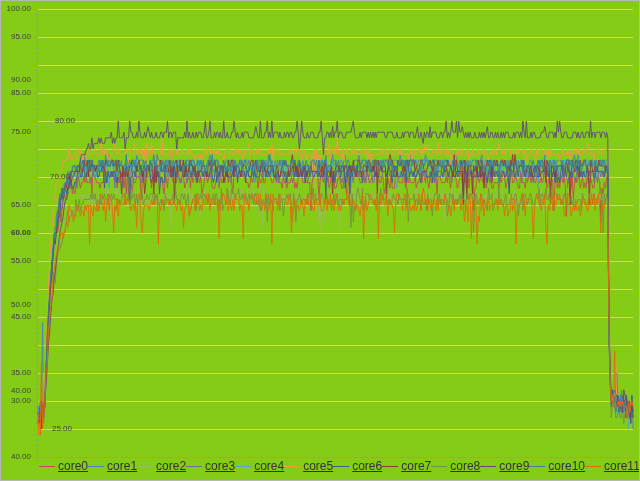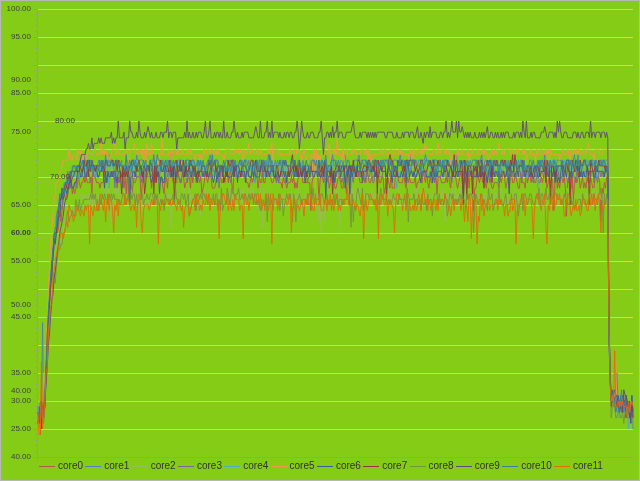--- a/index.html
+++ b/index.html
@@ -18,21 +18,21 @@
     text-align:right;
     font-size:8px;line-height:10px;color:#404040;
     letter-spacing:0px;
   }
   .legend{
     position:absolute;left:38px;right:36px;top:458px;height:14px;
     display:flex;justify-content:space-between;align-items:center;
   }
   .legend-item{display:flex;align-items:center;gap:3px;cursor:default;}
   .legend-swatch{width:16px;height:1px;}
-  .legend-label{font-size:10px;color:#333333;line-height:10px;}
+  .legend-label{font-size:12px;color:#333333;line-height:10px;text-decoration:underline;}
 </style>
 </head>
 <body>
 
 <div class="chart-frame">
   <svg class="chart-svg" width="640" height="481" viewBox="0 0 640 481" id="chart-svg">
       <line x1="36" y1="456" x2="632" y2="456" stroke="#9B9B9B" stroke-width="1" shape-rendering="crispEdges"></line>
       <line x1="36" y1="428" x2="632" y2="428" stroke="#C9C9C9" stroke-width="1" shape-rendering="crispEdges"></line>
       <line x1="36" y1="400" x2="632" y2="400" stroke="#C9C9C9" stroke-width="1" shape-rendering="crispEdges"></line>
       <line x1="36" y1="372" x2="632" y2="372" stroke="#C9C9C9" stroke-width="1" shape-rendering="crispEdges"></line>
@@ -153,21 +153,21 @@
       <div class="y-axis-label" style="top: 126px;">75.00</div>
       <div class="y-axis-label" style="top: 171px; padding-left: 39px;">70.00</div>
       <div class="y-axis-label" style="top: 199px;">65.00</div>
       <div class="y-axis-label" style="top: 227px; font-weight: bold;">60.00</div>
       <div class="y-axis-label" style="top: 255px;">55.00</div>
       <div class="y-axis-label" style="top: 299px;">50.00</div>
       <div class="y-axis-label" style="top: 311px;">45.00</div>
       <div class="y-axis-label" style="top: 353px; margin-top: 32px;">40.00</div>
       <div class="y-axis-label" style="top: 367px;">35.00</div>
       <div class="y-axis-label" style="top: 395px;">30.00</div>
-      <div class="y-axis-label" style="top: 423px;">25.00</div>
+      <div class="y-axis-label" style="top: 423px; padding-left: 41px;">25.00</div>
       <div class="y-axis-label" style="top: 451px;">40.00</div>
     </div>
   <div class="legend" id="legend">
       <div class="legend-item">
         <div class="legend-swatch" style="background: rgb(192, 80, 77);"></div>
         <span class="legend-label">core0</span>
       </div>
       <div class="legend-item">
         <div class="legend-swatch" style="background: rgb(79, 129, 189);"></div>
         <span class="legend-label">core1</span>

